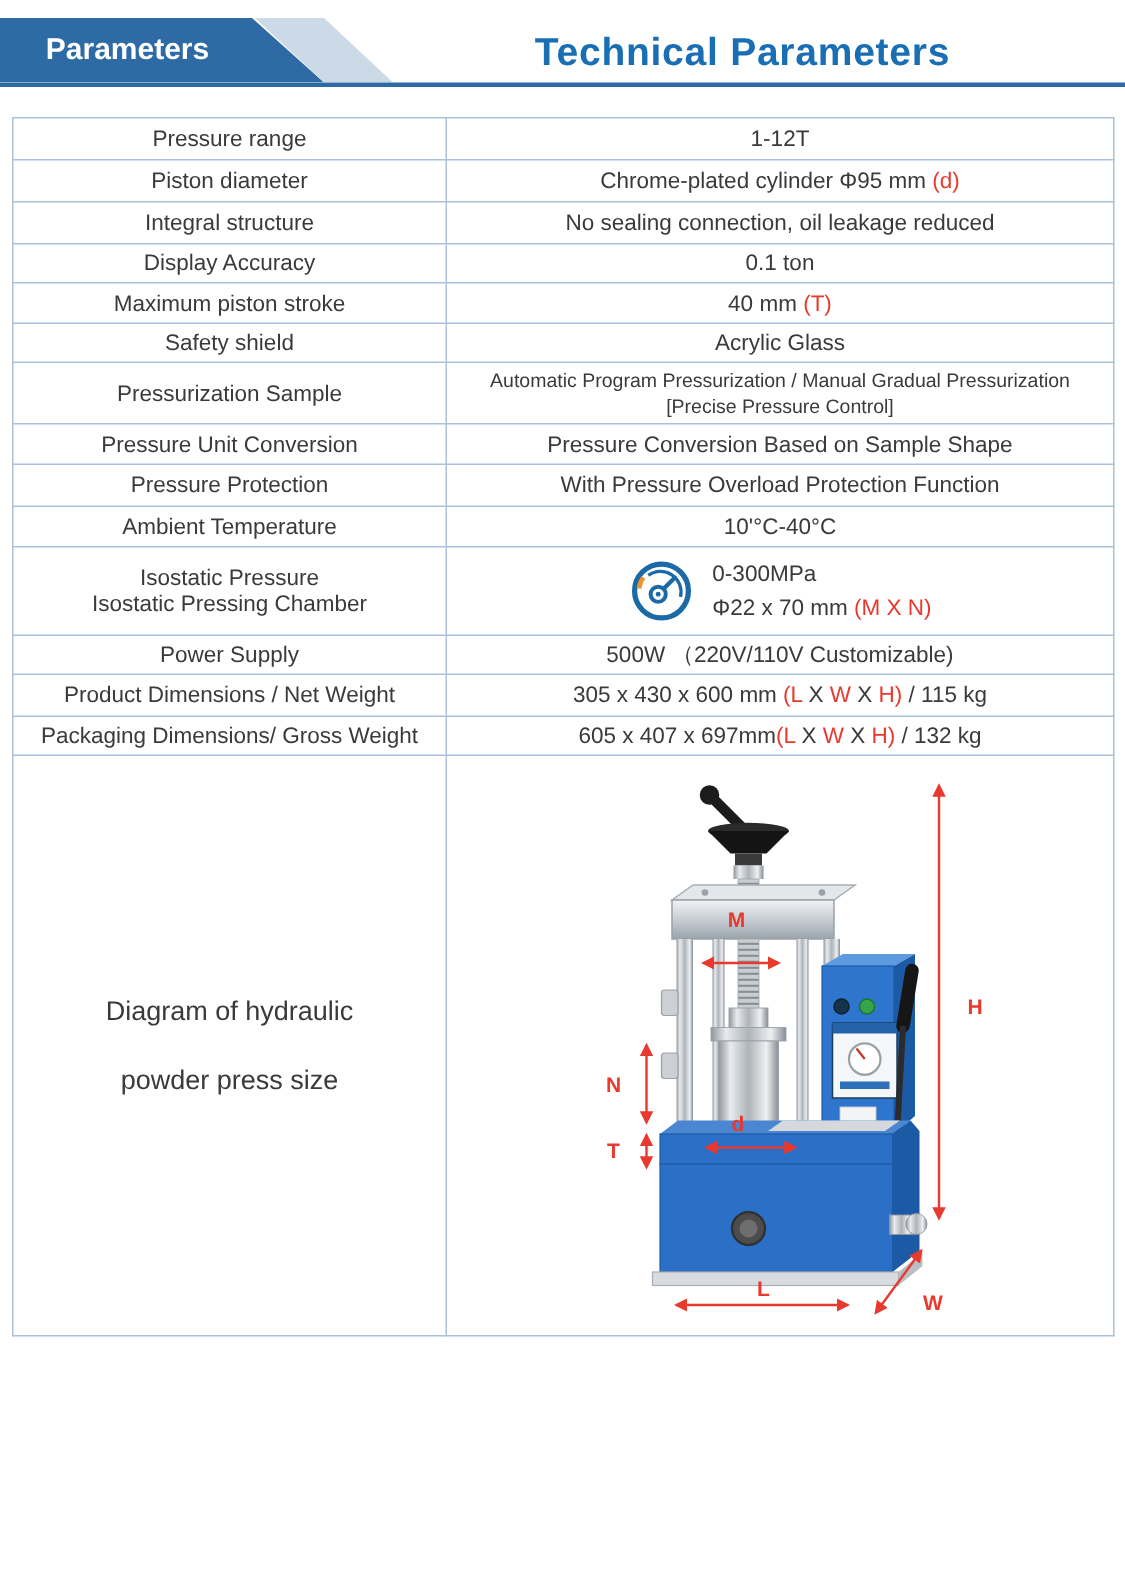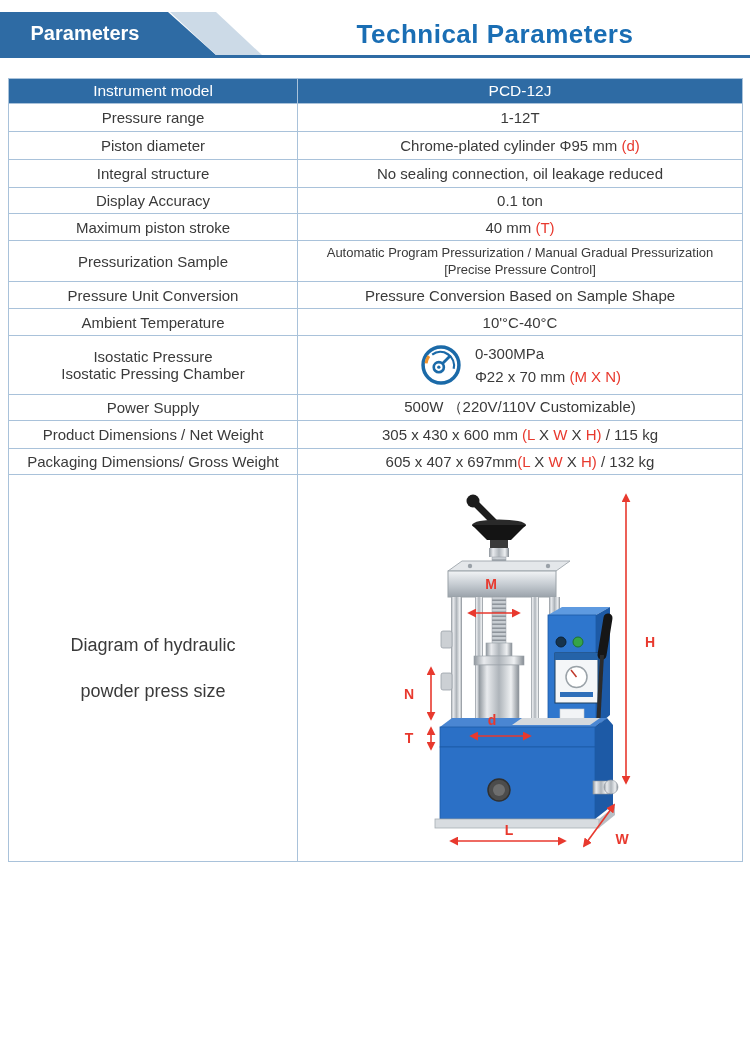--- a/index.html
+++ b/index.html
@@ -57,24 +57,20 @@
 </div>
 <div class="hdr-rule"></div>
 
 <table class="params">
   <colgroup>
       <col style="width:289px">
       <col style="width:445px">
     </colgroup>
 
   <tbody>
-      <tr class="head" style="height:25px">
-    <td>Instrument model</td>
-    <td>PCD-12J</td>
-  </tr>
 
   <tr style="height:28px">
     <td>Pressure range</td>
     <td>1-12T</td>
   </tr>
 
   <tr style="height:28px">
     <td>Piston diameter</td>
     <td><span>Chrome-plated cylinder  Φ95 mm </span><span style="color: rgb(232, 57, 46);">(d)</span></td>
   </tr>
@@ -88,35 +84,43 @@
     <td>Display Accuracy</td>
     <td>0.1 ton</td>
   </tr>
 
 
   <tr style="height:27px">
     <td>Maximum piston stroke</td>
     <td><span>40 mm </span><span style="color: rgb(232, 57, 46);">(T)</span></td>
   </tr>
 
+  <tr style="height:26px">
+    <td>Safety shield</td>
+    <td>Acrylic Glass</td>
+  </tr>
 
   <tr style="height:41px">
     <td>Pressurization Sample</td>
     <td>
       <div class="small2">Automatic Program Pressurization / Manual Gradual Pressurization</div>
       <div class="small2">[Precise Pressure Control]</div>
     </td>
   </tr>
 
   <tr style="height:27px">
     <td>Pressure Unit Conversion</td>
     <td>Pressure Conversion Based on Sample Shape</td>
   </tr>
 
 
+  <tr style="height:28px">
+    <td>Pressure Protection</td>
+    <td>With Pressure Overload Protection Function</td>
+  </tr>
 
 
   <tr style="height:27px">
     <td>Ambient Temperature</td>
     <td>10'°C-40°C</td>
   </tr>
 
   <tr style="height:59px">
     <td>
       <div>Isostatic Pressure</div>

